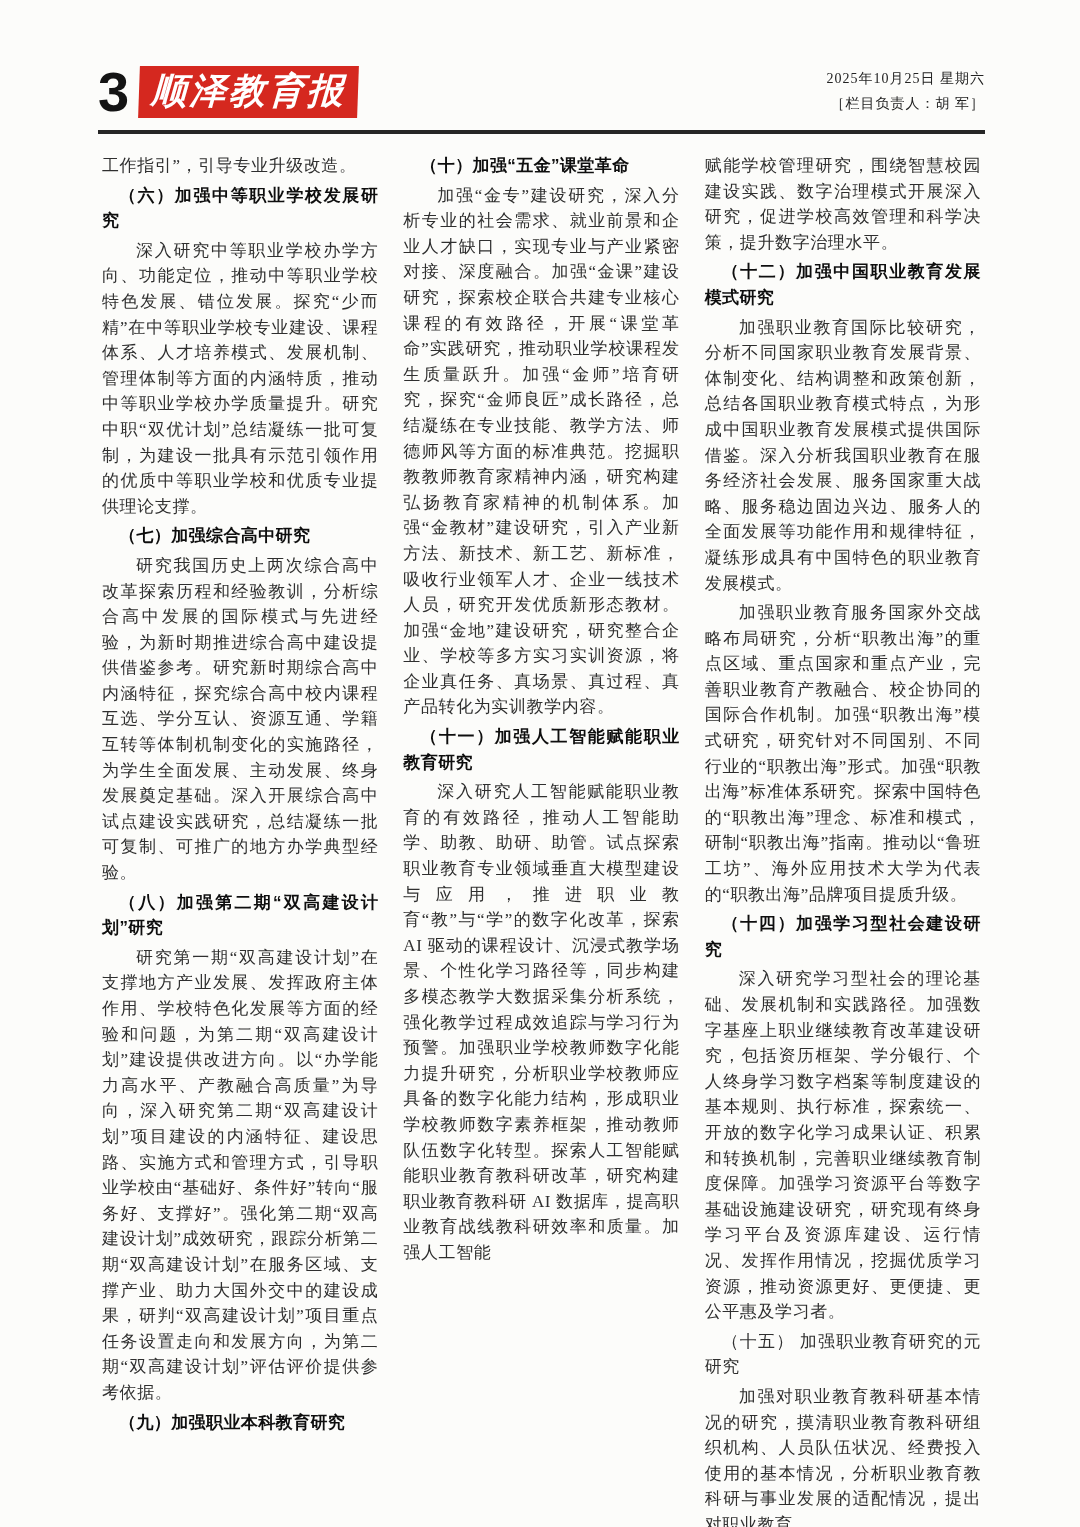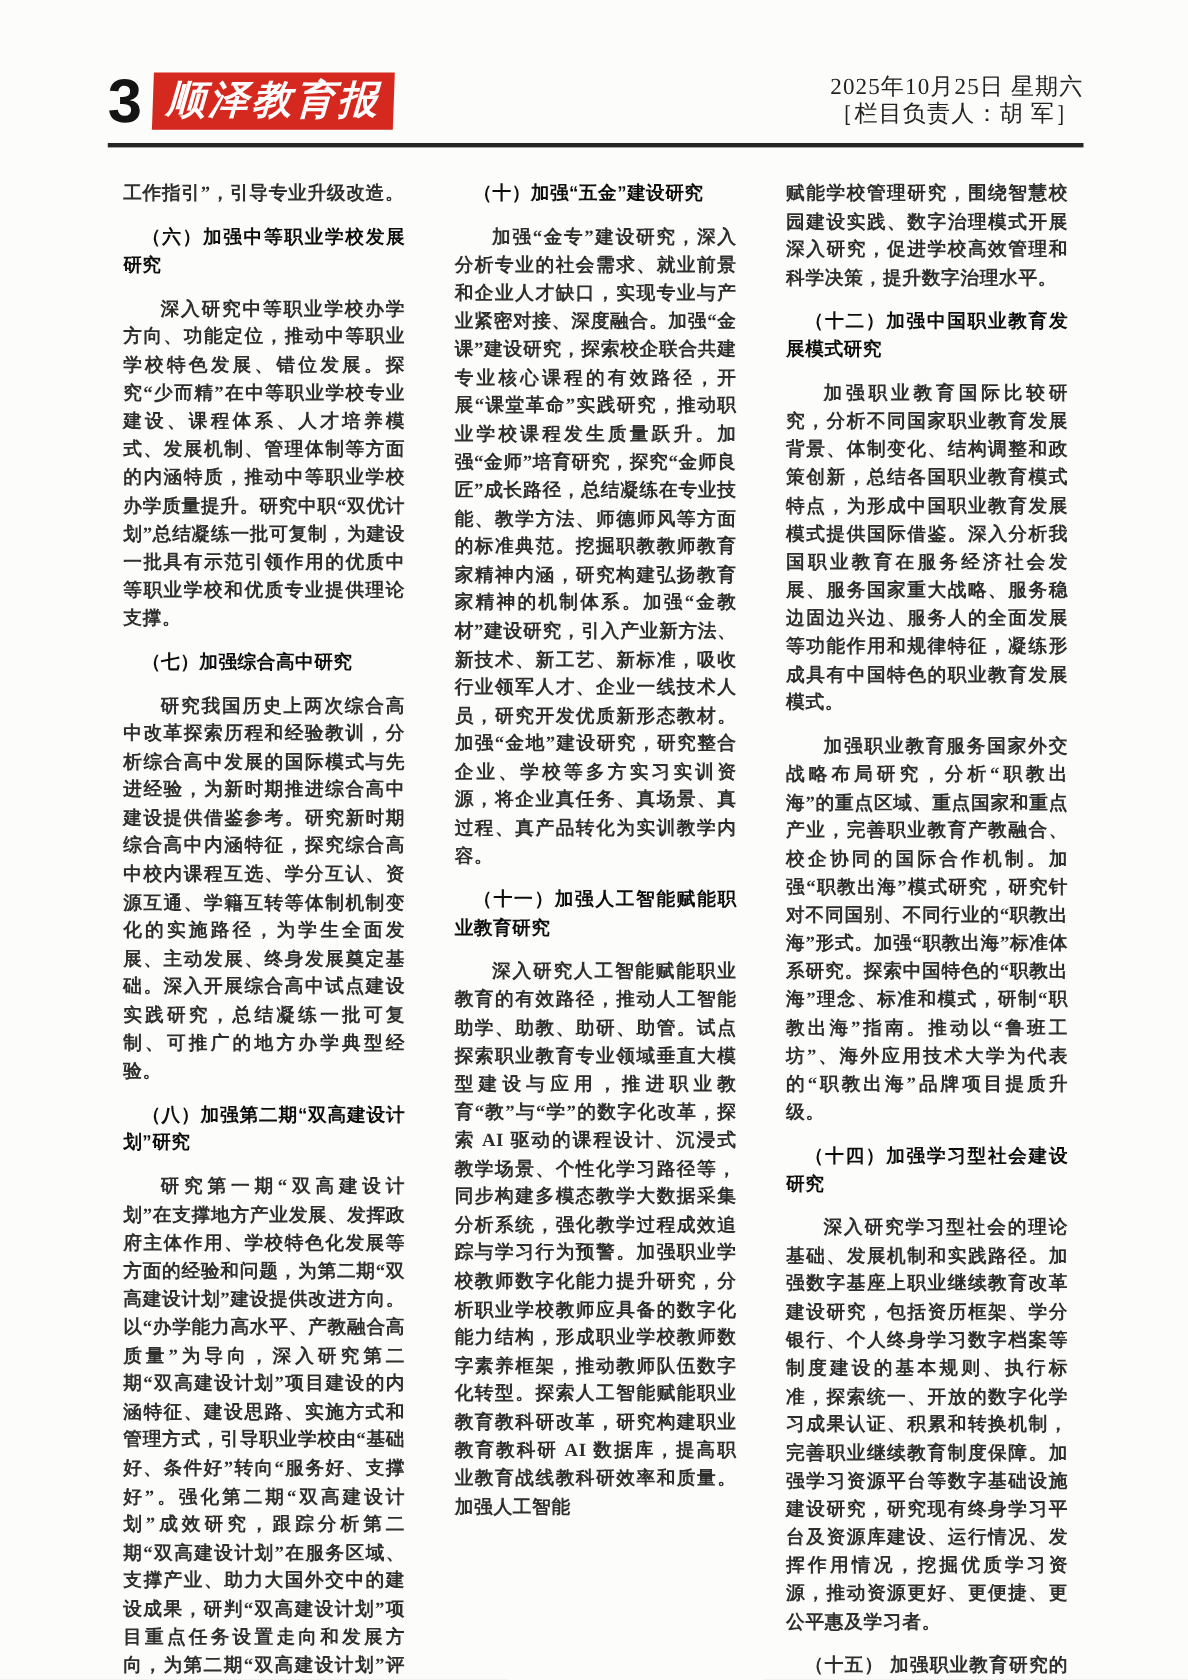--- a/index.html
+++ b/index.html
@@ -50,21 +50,22 @@
     font-weight: 800;
     font-size: 42px;
     line-height: 46px;
     color: #101010;
     letter-spacing: 9px;
     margin-left: 12px;
     white-space: nowrap;
   }
   .header-right {
     margin-left: auto;
-    font-size: 21px;
+    text-align: right;
+    font-size: 14px;
     line-height: 25px;
     color: #222222;
     letter-spacing: 1px;
     padding-bottom: 2px;
     white-space: nowrap;
   }
   .header-rule {
     margin-top: 12px;
     height: 4px;
     background: #262626;
@@ -74,29 +75,28 @@
   .columns {
     display: flex;
     gap: 17px;
     margin-top: 15px;
   }
   .col {
     flex: 1 1 0;
     min-width: 0;
   }
   .col p {
-    margin: 14px;
+    margin: 4px;
     font-size: 17px;
     line-height: 25.6px;
     color: #2f2f2f;
     text-align: justify;
     text-justify: inter-character;
     word-break: break-all;
     letter-spacing: 0.6px;
-    font-weight: bold;
   }
   .blk-para { text-indent: 2em; }
   .blk-cont { text-indent: 0; }
   .blk-h {
     font-family: "Liberation Sans", "DejaVu Sans", sans-serif !important;
     font-weight: 700;
     color: #0e0e0e !important;
     text-indent: 1em;
     letter-spacing: 0.4px !important;
   }
@@ -127,21 +127,21 @@
       <p class="blk-h">（六）加强中等职业学校发展研究</p>
       <p class="blk-para">深入研究中等职业学校办学方向、功能定位，推动中等职业学校特色发展、错位发展。探究“少而精”在中等职业学校专业建设、课程体系、人才培养模式、发展机制、管理体制等方面的内涵特质，推动中等职业学校办学质量提升。研究中职“双优计划”总结凝练一批可复制，为建设一批具有示范引领作用的优质中等职业学校和优质专业提供理论支撑。</p>
       <p class="blk-h">（七）加强综合高中研究</p>
       <p class="blk-para">研究我国历史上两次综合高中改革探索历程和经验教训，分析综合高中发展的国际模式与先进经验，为新时期推进综合高中建设提供借鉴参考。研究新时期综合高中内涵特征，探究综合高中校内课程互选、学分互认、资源互通、学籍互转等体制机制变化的实施路径，为学生全面发展、主动发展、终身发展奠定基础。深入开展综合高中试点建设实践研究，总结凝练一批可复制、可推广的地方办学典型经验。</p>
       <p class="blk-h">（八）加强第二期“双高建设计划”研究</p>
       <p class="blk-para">研究第一期“双高建设计划”在支撑地方产业发展、发挥政府主体作用、学校特色化发展等方面的经验和问题，为第二期“双高建设计划”建设提供改进方向。以“办学能力高水平、产教融合高质量”为导向，深入研究第二期“双高建设计划”项目建设的内涵特征、建设思路、实施方式和管理方式，引导职业学校由“基础好、条件好”转向“服务好、支撑好”。强化第二期“双高建设计划”成效研究，跟踪分析第二期“双高建设计划”在服务区域、支撑产业、助力大国外交中的建设成果，研判“双高建设计划”项目重点任务设置走向和发展方向，为第二期“双高建设计划”评估评价提供参考依据。</p>
       <p class="blk-h">（九）加强职业本科教育研究</p>
     </div>
 
     <div class="col">
-      <p class="blk-h">（十）加强“五金”建设研究</p>
+      <p class="blk-h">（十）加强“五金”课堂革命</p>
       <p class="blk-para">加强“金专”建设研究，深入分析专业的社会需求、就业前景和企业人才缺口，实现专业与产业紧密对接、深度融合。加强“金课”建设研究，探索校企联合共建专业核心课程的有效路径，开展“课堂革命”实践研究，推动职业学校课程发生质量跃升。加强“金师”培育研究，探究“金师良匠”成长路径，总结凝练在专业技能、教学方法、师德师风等方面的标准典范。挖掘职教教师教育家精神内涵，研究构建弘扬教育家精神的机制体系。加强“金教材”建设研究，引入产业新方法、新技术、新工艺、新标准，吸收行业领军人才、企业一线技术人员，研究开发优质新形态教材。加强“金地”建设研究，研究整合企业、学校等多方实习实训资源，将企业真任务、真场景、真过程、真产品转化为实训教学内容。</p>
       <p class="blk-h">（十一）加强人工智能赋能职业教育研究</p>
       <p class="blk-para">深入研究人工智能赋能职业教育的有效路径，推动人工智能助学、助教、助研、助管。试点探索职业教育专业领域垂直大模型建设与应用，推进职业教育“教”与“学”的数字化改革，探索 AI 驱动的课程设计、沉浸式教学场景、个性化学习路径等，同步构建多模态教学大数据采集分析系统，强化教学过程成效追踪与学习行为预警。加强职业学校教师数字化能力提升研究，分析职业学校教师应具备的数字化能力结构，形成职业学校教师数字素养框架，推动教师队伍数字化转型。探索人工智能赋能职业教育教科研改革，研究构建职业教育教科研 AI 数据库，提高职业教育战线教科研效率和质量。加强人工智能</p>
     </div>
 
     <div class="col">
       <p class="blk-cont">赋能学校管理研究，围绕智慧校园建设实践、数字治理模式开展深入研究，促进学校高效管理和科学决策，提升数字治理水平。</p>
       <p class="blk-h">（十二）加强中国职业教育发展模式研究</p>
       <p class="blk-para">加强职业教育国际比较研究，分析不同国家职业教育发展背景、体制变化、结构调整和政策创新，总结各国职业教育模式特点，为形成中国职业教育发展模式提供国际借鉴。深入分析我国职业教育在服务经济社会发展、服务国家重大战略、服务稳边固边兴边、服务人的全面发展等功能作用和规律特征，凝练形成具有中国特色的职业教育发展模式。</p>
       <p class="blk-para">加强职业教育服务国家外交战略布局研究，分析“职教出海”的重点区域、重点国家和重点产业，完善职业教育产教融合、校企协同的国际合作机制。加强“职教出海”模式研究，研究针对不同国别、不同行业的“职教出海”形式。加强“职教出海”标准体系研究。探索中国特色的“职教出海”理念、标准和模式，研制“职教出海”指南。推动以“鲁班工坊”、海外应用技术大学为代表的“职教出海”品牌项目提质升级。</p>

